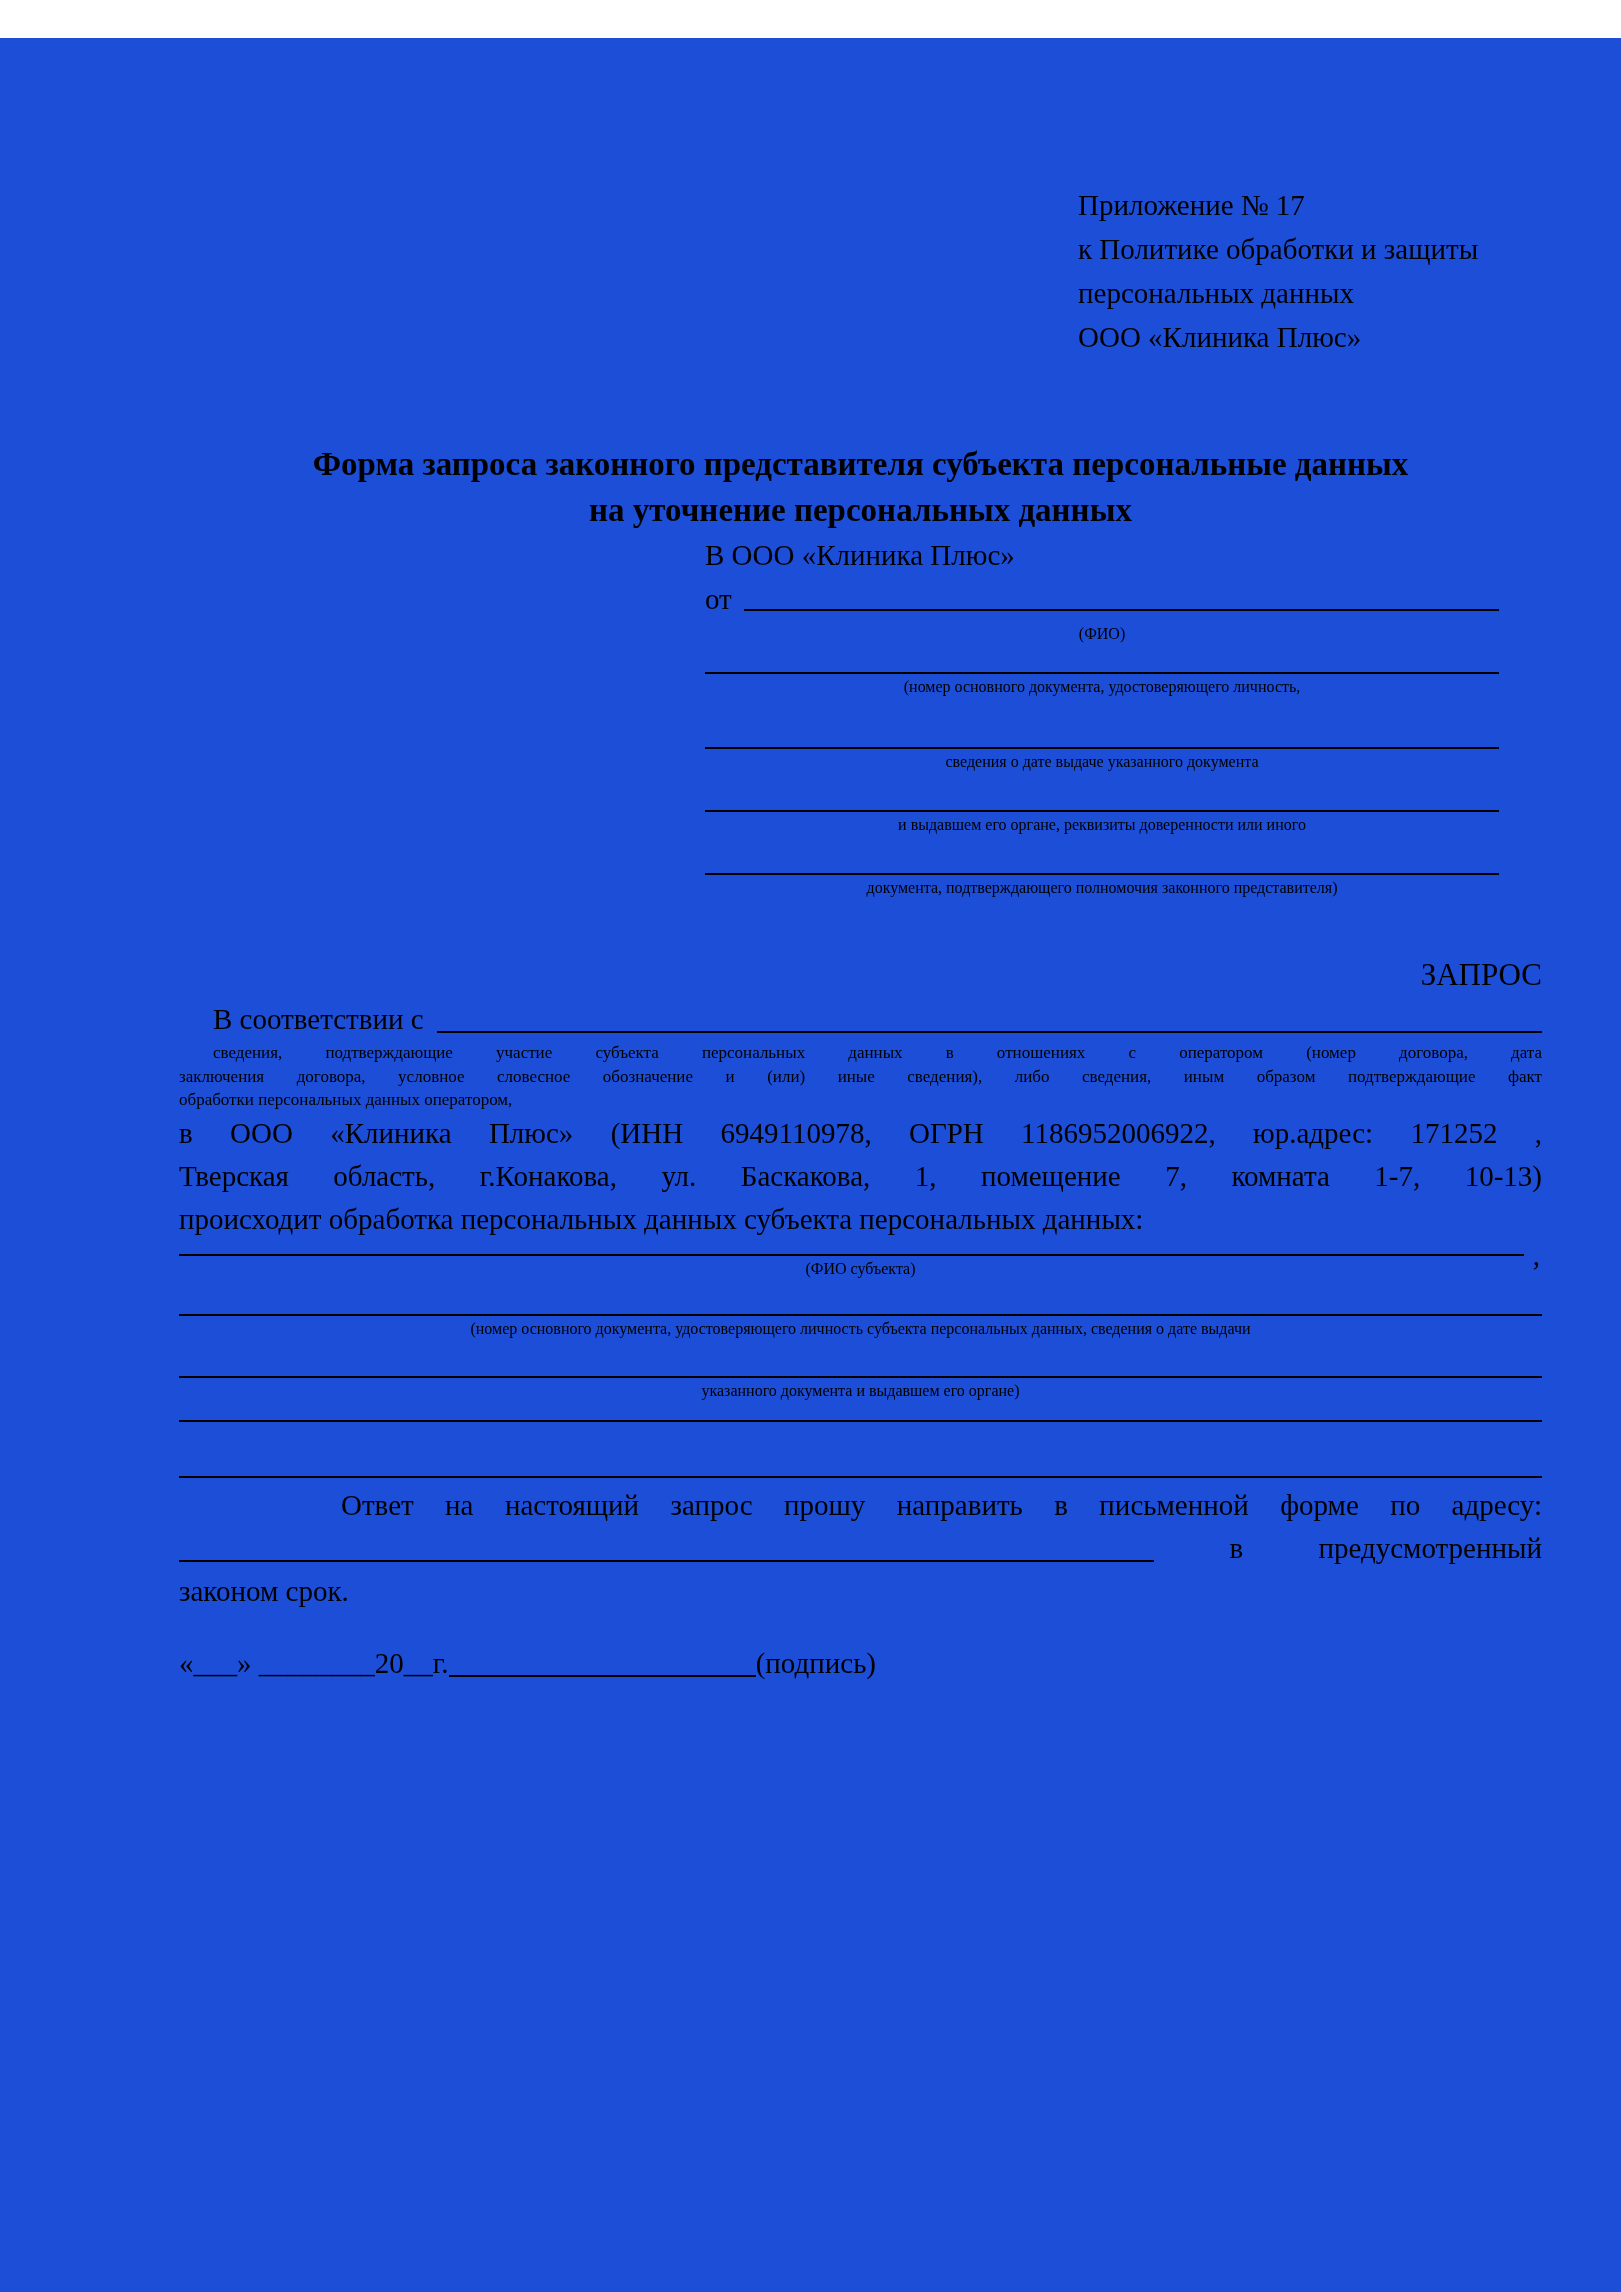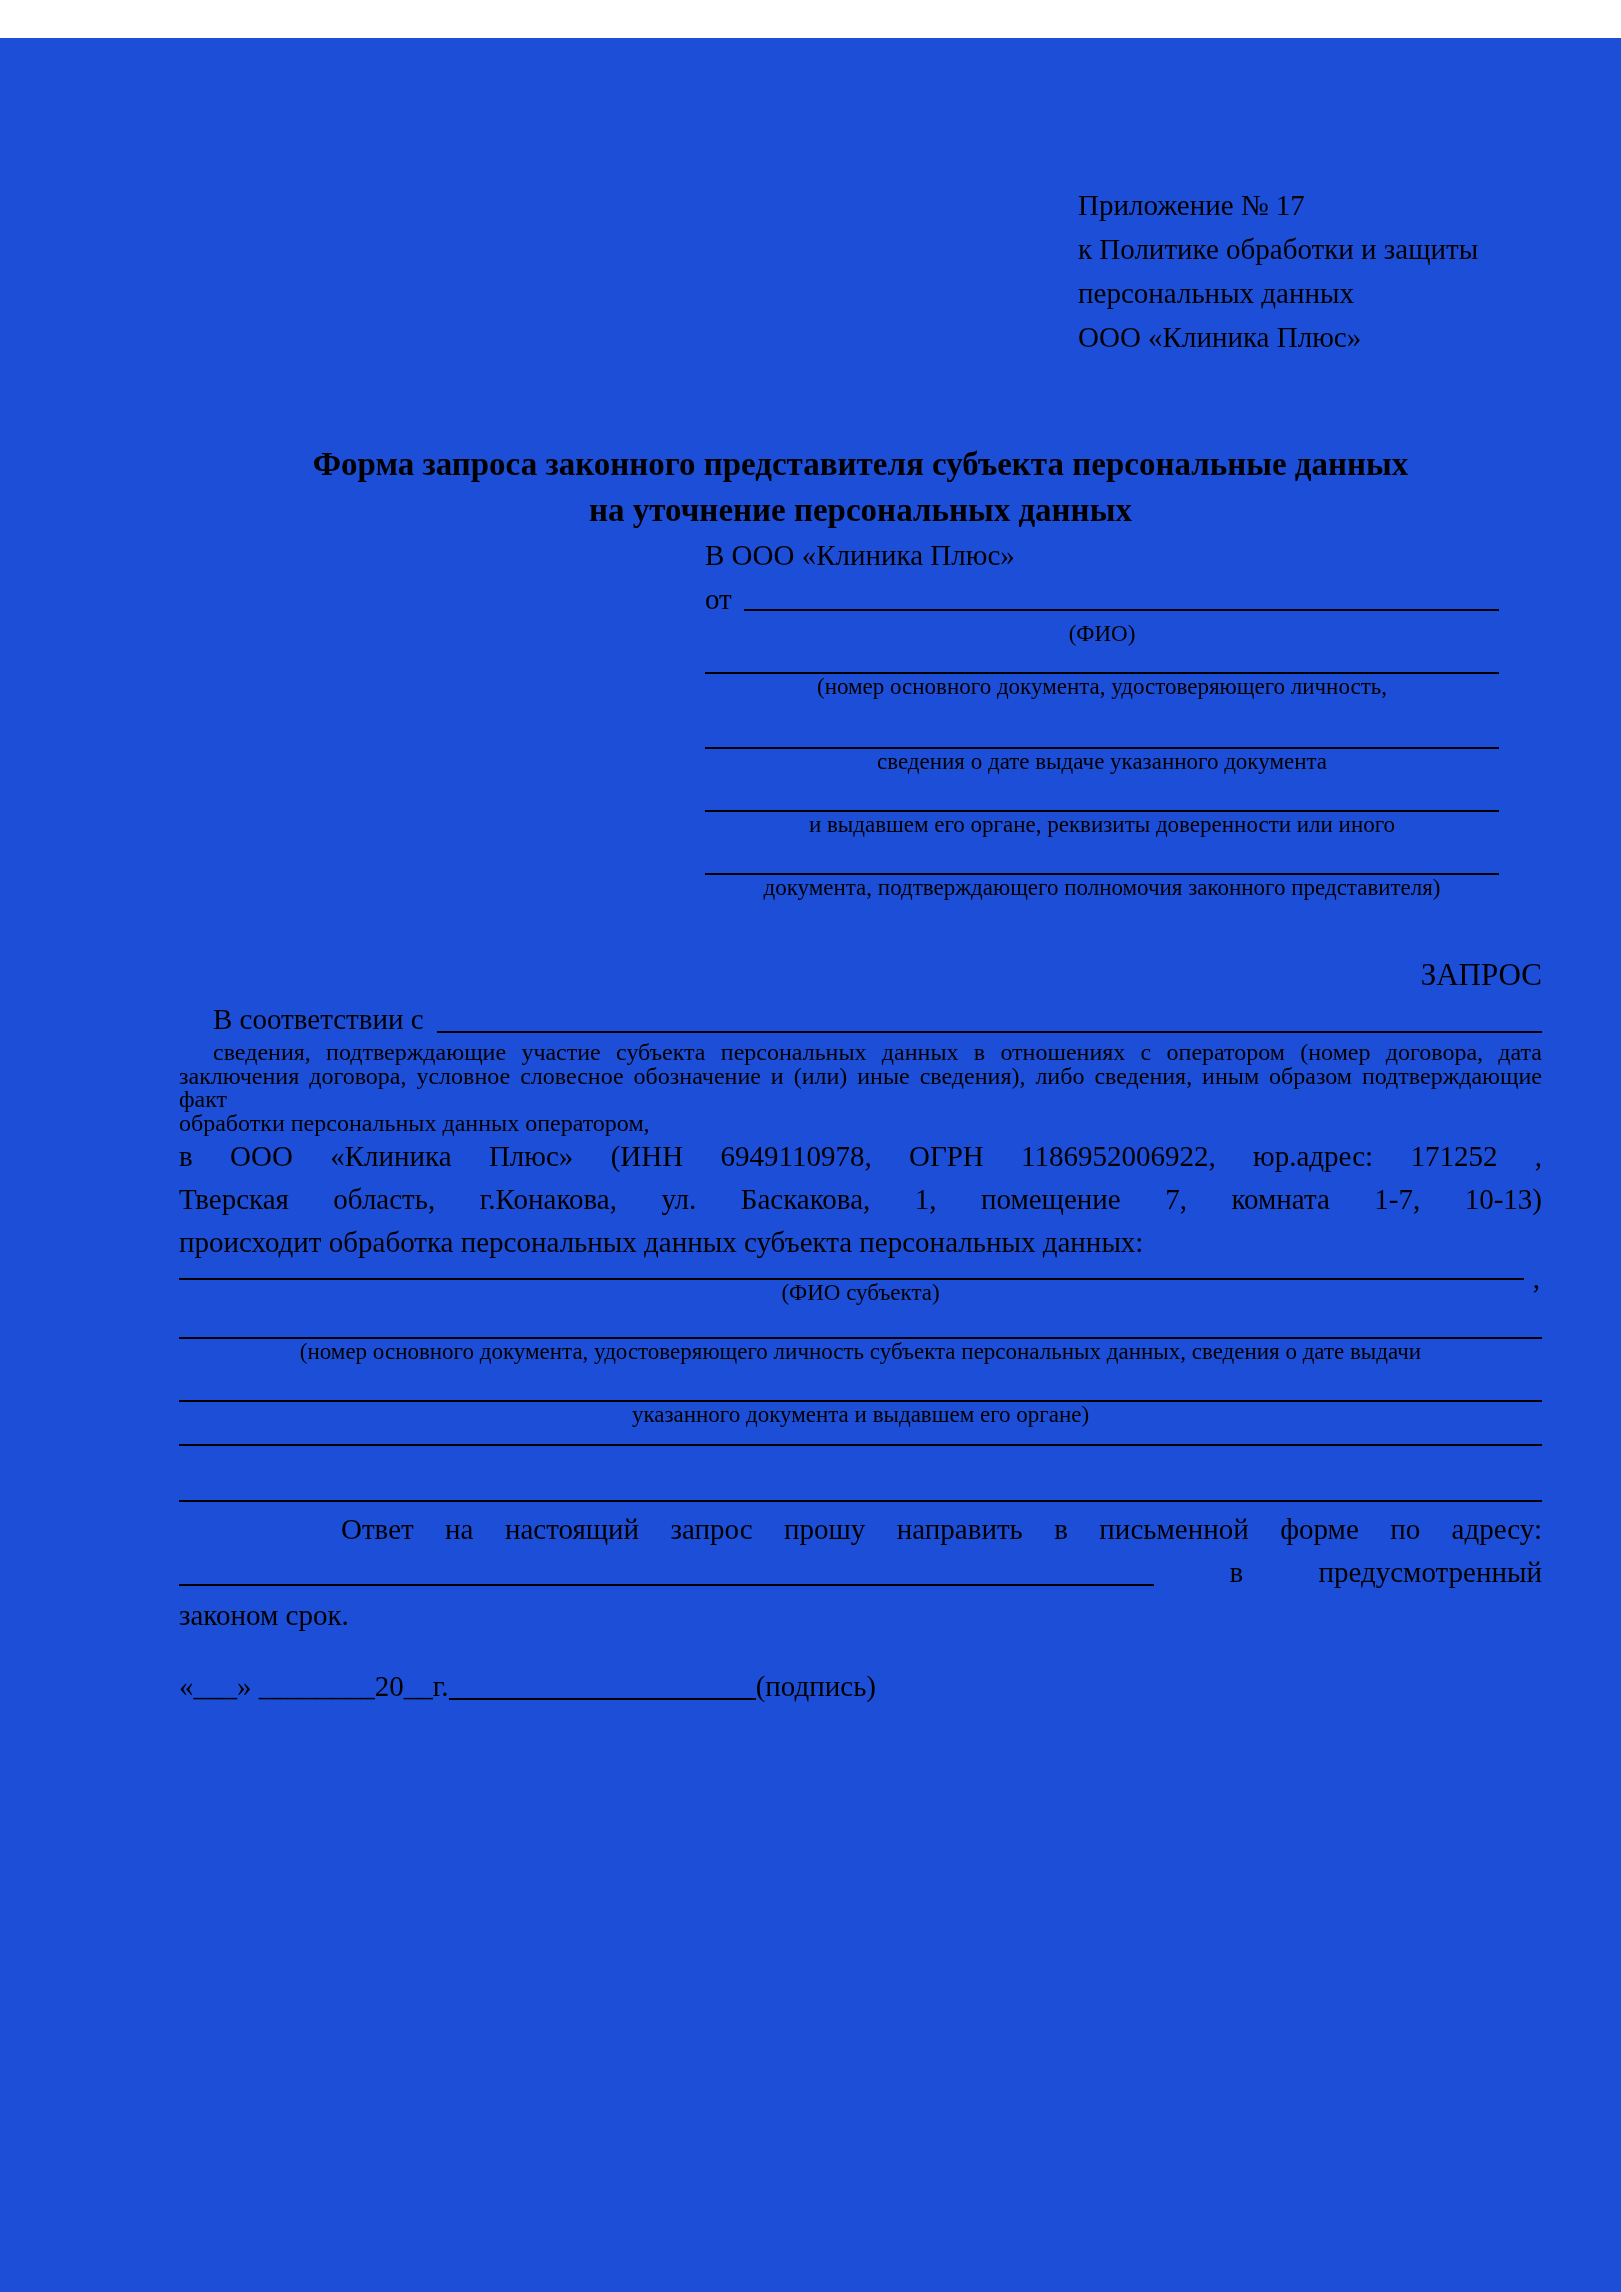--- a/index.html
+++ b/index.html
@@ -8,22 +8,22 @@
     padding:145px 79px 0 179px;background:#1d4ed8;color:#000;
     font-family:"Liberation Serif","DejaVu Serif",serif;
     font-size:29px;line-height:44px;margin-top:38px;
   }
   .hdr{margin-left:899px;}
   .title{margin-top:82px;text-align:center;font-weight:bold;font-size:33px;line-height:46px;}
   .addr{margin-left:526px;width:794px;}
   .from-row{display:flex;align-items:flex-end;}
   .from-row .rule{flex:1;margin-left:11.8px;margin-bottom:9.8px;}
   .rule{border-bottom:2.9px solid #000;}
-  .small{font-size:23px;line-height:25.5px;text-align:center;}
-  .fine{font-size:24px;line-height:23.5px;text-align:justify;}
+  .small{font-size:16px;line-height:25.5px;text-align:center;}
+  .fine{font-size:17px;line-height:23.5px;text-align:justify;}
   .sp26{height:25.5px;} .sp48{height:47px;} .sp37{height:36px;} .sp36{height:35px;}
   .sp33{height:32px;} .sp17{height:16.7px;} .sp55{height:54px;}
   .zapros{margin-top:52px;text-align:right;font-size:31px;line-height:45px;}
   .intro-row{display:flex;align-items:flex-end;}
   .intro-row .lbl{padding-left:34px;white-space:nowrap;}
   .intro-row .rule{flex:1;margin-left:13.7px;margin-bottom:7.8px;}
   .jline{text-align:justify;text-align-last:justify;-moz-text-align-last:justify;}
   .body-l{line-height:43px;}
   .indent35{text-indent:34px;}
   .indent165{text-indent:162px;}

